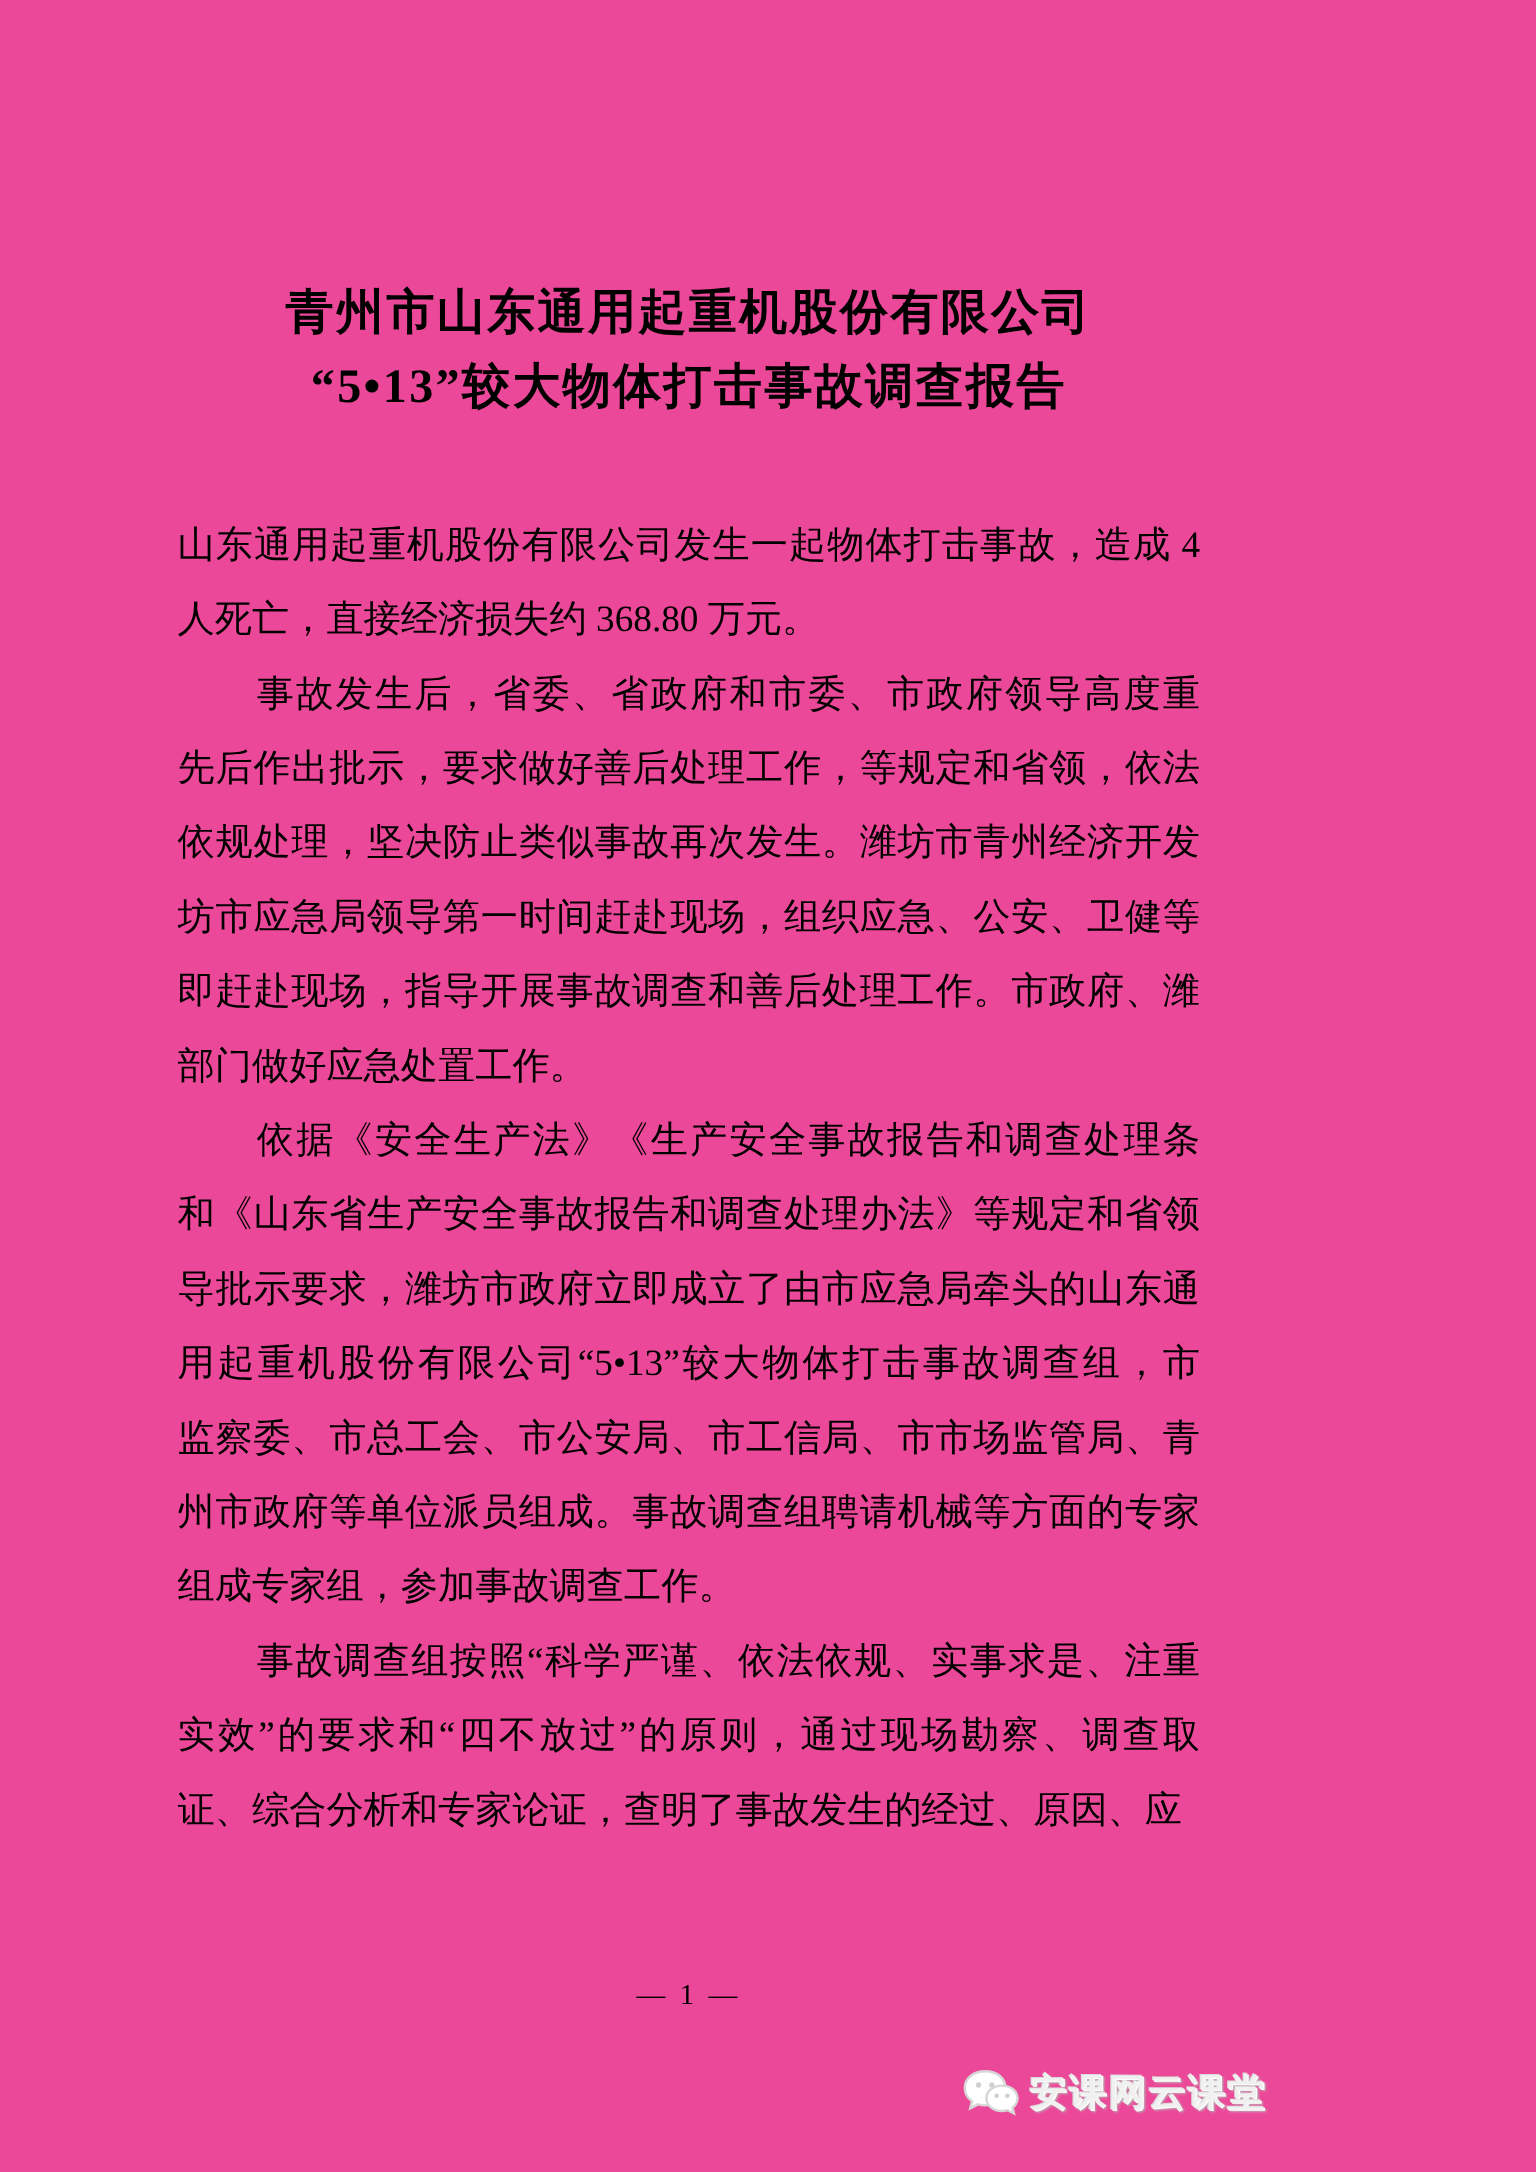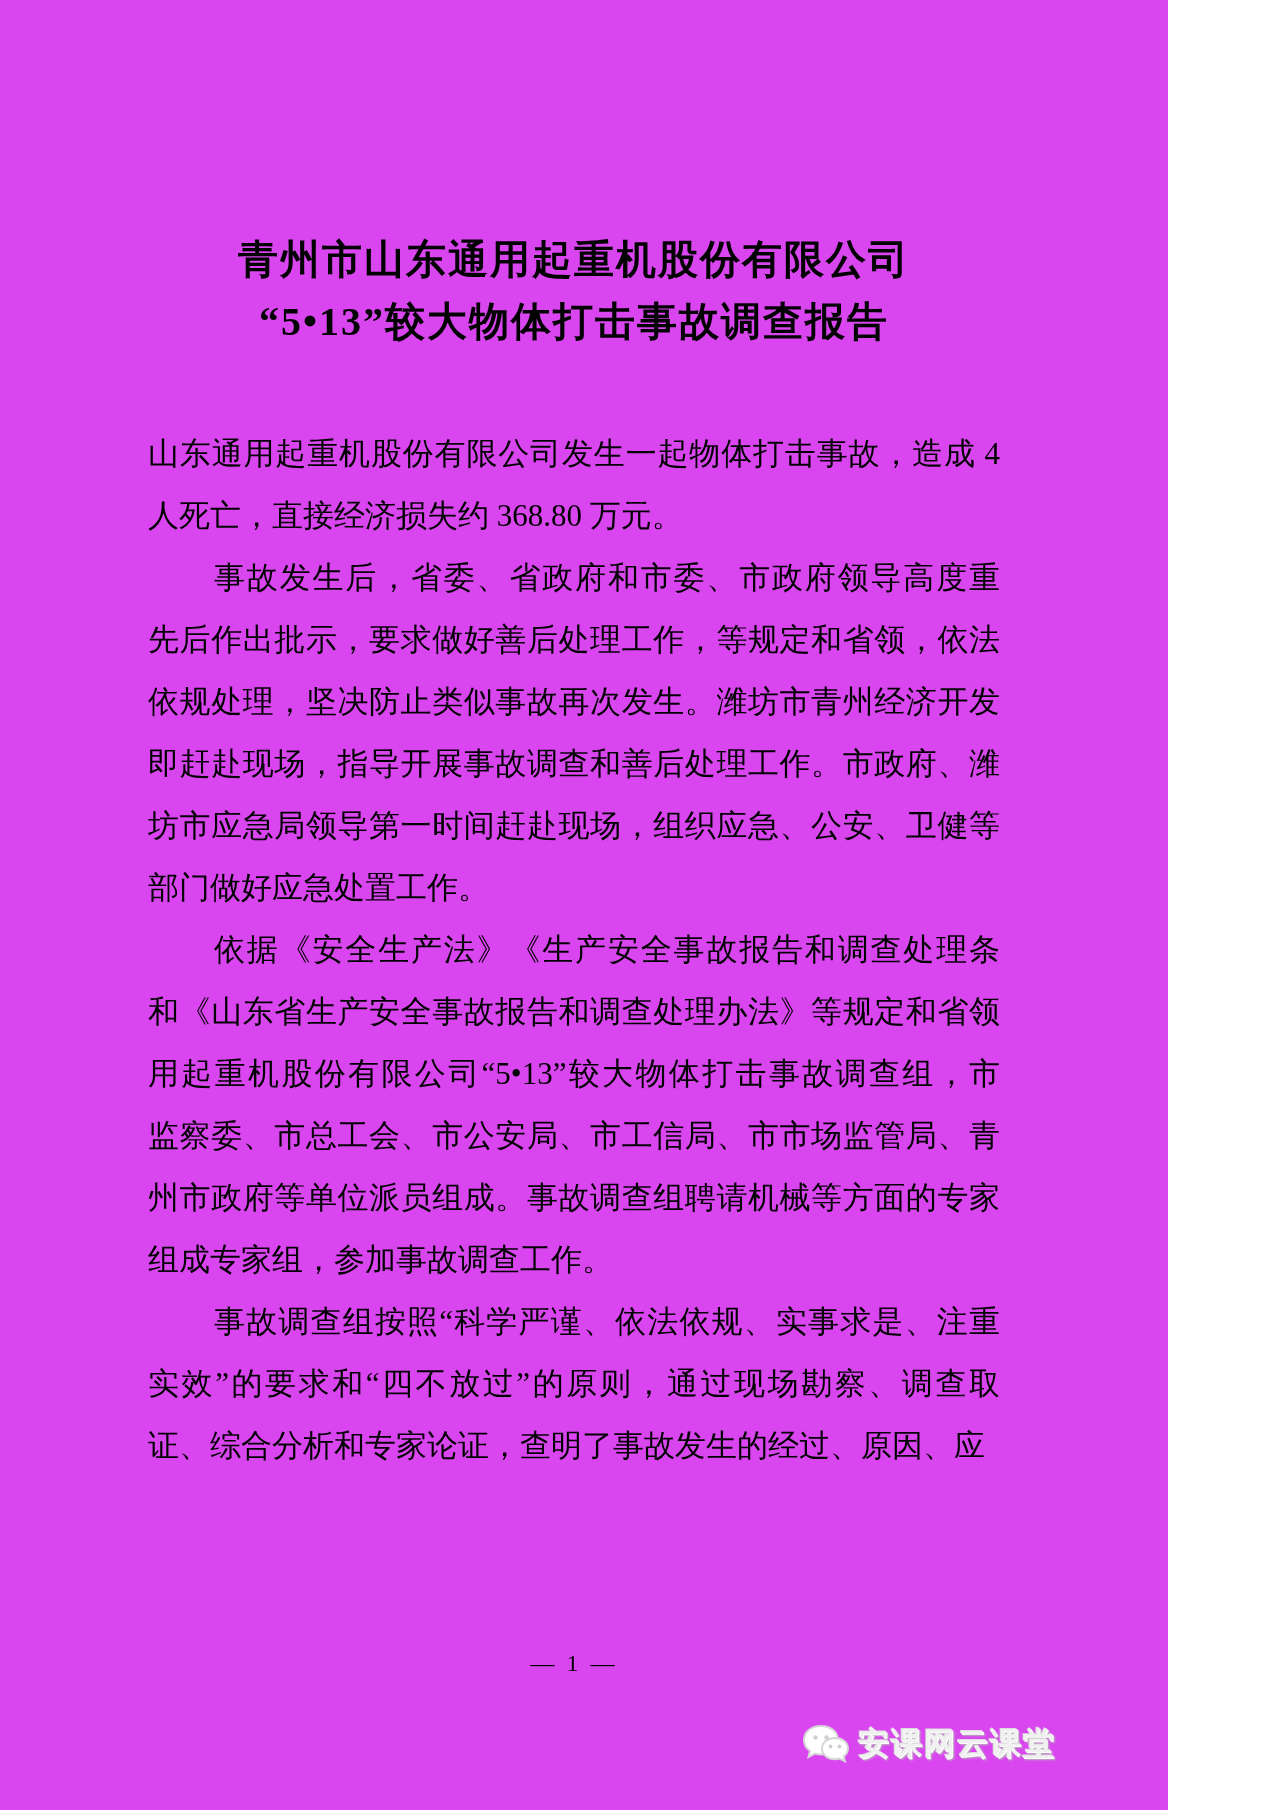--- a/index.html
+++ b/index.html
@@ -2,23 +2,23 @@
 <html><head>
 <meta charset="utf-8">
 <style>
   html, body {
     margin: 0;
     padding: 0;
     background: #ffffff;
   }
   .page {
     position: relative;
-    width: 1168px;
+    width: 1280px;
     height: 1810px;
-    background: #d946ef;
+    background: #ec4899;
     overflow: hidden;
     font-family: "Liberation Serif", "DejaVu Serif", serif;
     color: #000;
   }
   .title-block {
     position: absolute;
     left: 148px;
     top: 229px;
     width: 852px;
   }
@@ -90,25 +90,26 @@
     <div class="title-line">青州市山东通用起重机股份有限公司</div>
     <div class="title-line">“5•13”较大物体打击事故调查报告</div>
   </div>
 
   <div class="doc-body">
       <div class="line">山东通用起重机股份有限公司发生一起物体打击事故，造成 4</div>
       <div class="line last">人死亡，直接经济损失约 368.80 万元。</div>
       <div class="line first">事故发生后，省委、省政府和市委、市政府领导高度重视，</div>
       <div class="line">先后作出批示，要求做好善后处理工作，等规定和省领，依法</div>
       <div class="line">依规处理，坚决防止类似事故再次发生。潍坊市青州经济开发区</div>
+      <div class="line">坊市应急局领导第一时间赶赴现场，组织应急、公安、卫健等</div>
       <div class="line">即赶赴现场，指导开展事故调查和善后处理工作。市政府、潍</div>
-      <div class="line">坊市应急局领导第一时间赶赴现场，组织应急、公安、卫健等</div>
       <div class="line last">部门做好应急处置工作。</div>
       <div class="line first">依据《安全生产法》《生产安全事故报告和调查处理条例》</div>
       <div class="line">和《山东省生产安全事故报告和调查处理办法》等规定和省领</div>
+      <div class="line">导批示要求，潍坊市政府立即成立了由市应急局牵头的山东通</div>
       <div class="line">用起重机股份有限公司“5•13”较大物体打击事故调查组，市</div>
       <div class="line">监察委、市总工会、市公安局、市工信局、市市场监管局、青</div>
       <div class="line">州市政府等单位派员组成。事故调查组聘请机械等方面的专家</div>
       <div class="line last">组成专家组，参加事故调查工作。</div>
       <div class="line first">事故调查组按照“科学严谨、依法依规、实事求是、注重</div>
       <div class="line">实效”的要求和“四不放过”的原则，通过现场勘察、调查取</div>
       <div class="line last">证、综合分析和专家论证，查明了事故发生的经过、原因、应</div>
     </div>
 
   <div class="footer">— 1 —</div>

